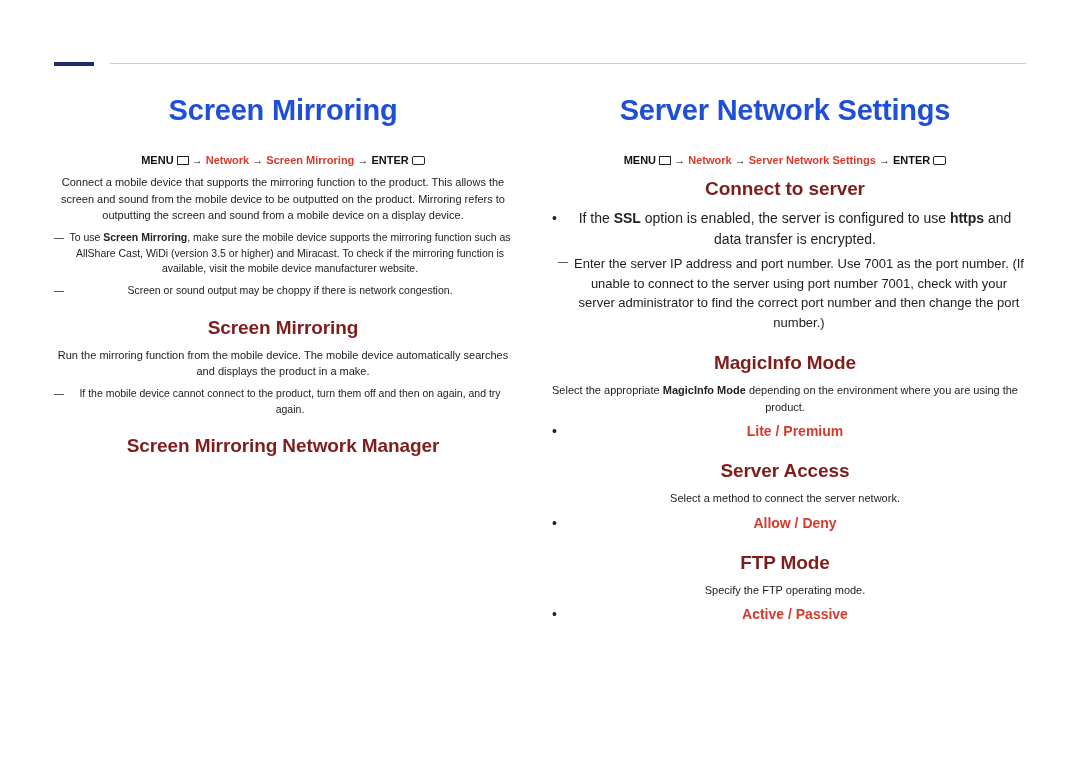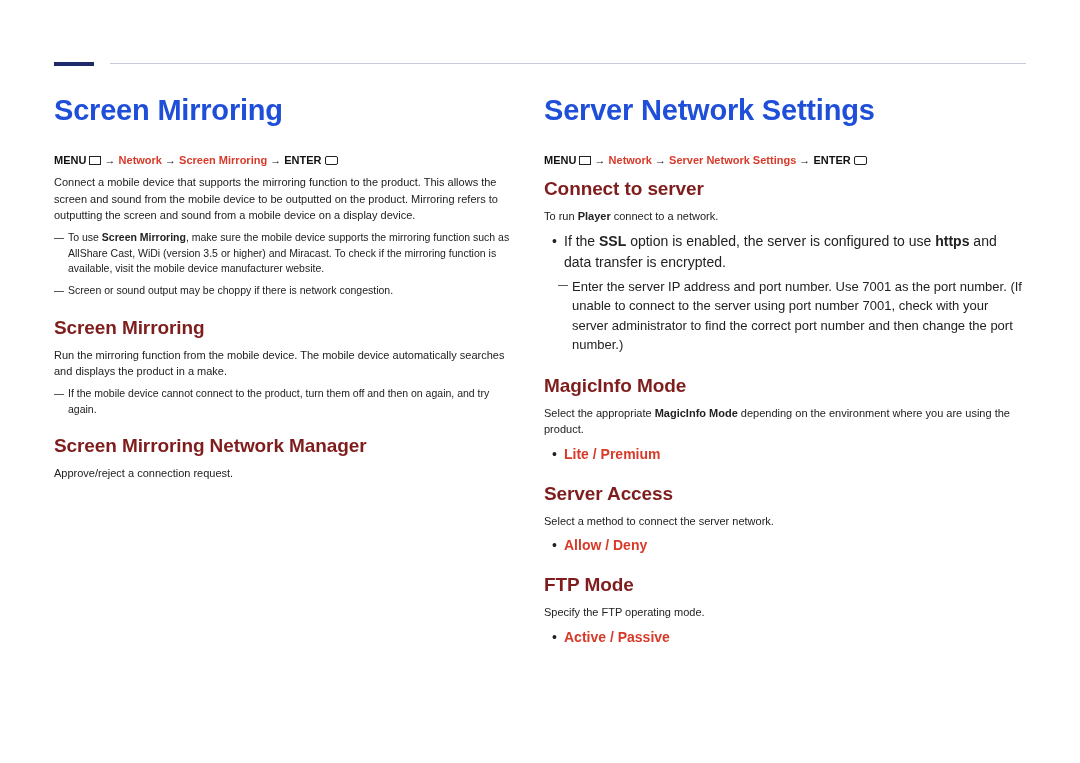--- a/index.html
+++ b/index.html
@@ -31,20 +31,21 @@
   .columns {
     display: flex;
     position: absolute;
     top: 94px;
     left: 54px;
     right: 54px;
   }
   .col {
     width: 50%;
     padding-right: 28px;
+    text-align: center;
   }
   .col.right { padding-right: 0; padding-left: 4px; }
   h1 {
     color: #1f4fd8;
     font-size: 29px;
     font-weight: 600;
     margin-bottom: 26px;
     letter-spacing: -0.2px;
   }
   .breadcrumb {
@@ -167,42 +168,38 @@
     <div class="note">
       <span>To use </span><span class="bold">Screen Mirroring</span><span>, make sure the mobile device supports the mirroring function such as AllShare Cast, WiDi (version 3.5 or higher) and Miracast. To check if the mirroring function is available, visit the mobile device manufacturer website.</span>
     </div>
     <div class="note">Screen or sound output may be choppy if there is network congestion.</div>
 
     <h2>Screen Mirroring</h2>
     <p class="body">Run the mirroring function from the mobile device. The mobile device automatically searches and displays the product in a make.</p>
     <div class="note">If the mobile device cannot connect to the product, turn them off and then on again, and try again.</div>
 
     <h2>Screen Mirroring Network Manager</h2>
-    <p class="body">Approve/reject a connection request.</p>
   </div>
 
   <div class="col right">
     <h1>Server Network Settings</h1>
 
     <div class="breadcrumb">
       <span class="menu">MENU</span>
       <span class="icon-box"></span>
       <span class="arrow"> → </span>
       <span class="red">Network</span>
       <span class="arrow"> → </span>
       <span class="red">Server Network Settings</span>
       <span class="arrow"> → </span>
       <span class="enter">ENTER</span>
       <span class="icon-enter"></span>
     </div>
 
     <h2 style="margin-top:10px">Connect to server</h2>
-    <p class="body">
-      <span>To run </span><span class="bold">Player</span><span> connect to a network.</span>
-    </p>
     <ul class="bullets">
       <li>
         <span>If the </span><span class="bold">SSL</span><span> option is enabled, the server is configured to use </span><span class="bold">https</span><span> and data transfer is encrypted.</span>
       </li>
     </ul>
     <div class="dash-note">Enter the server IP address and port number. Use 7001 as the port number. (If unable to connect to the server using port number 7001, check with your server administrator to find the correct port number and then change the port number.)</div>
 
     <h2>MagicInfo Mode</h2>
     <p class="body">
       <span>Select the appropriate </span><span class="bold">MagicInfo Mode</span><span> depending on the environment where you are using the product.</span>

